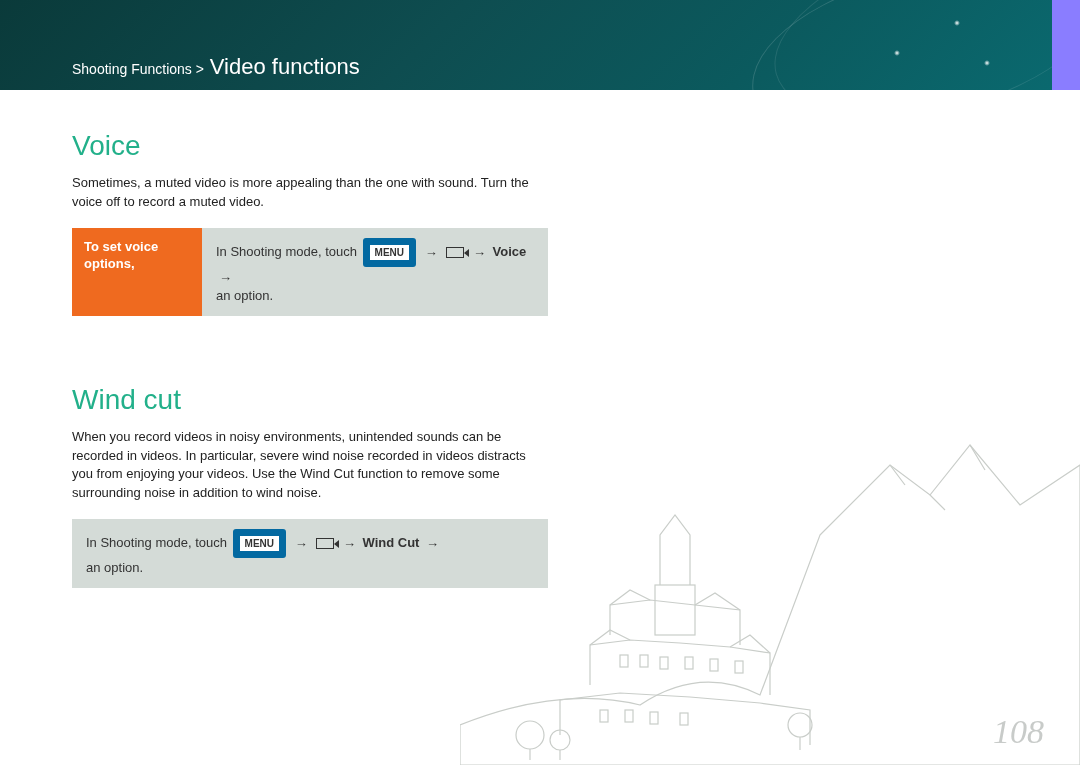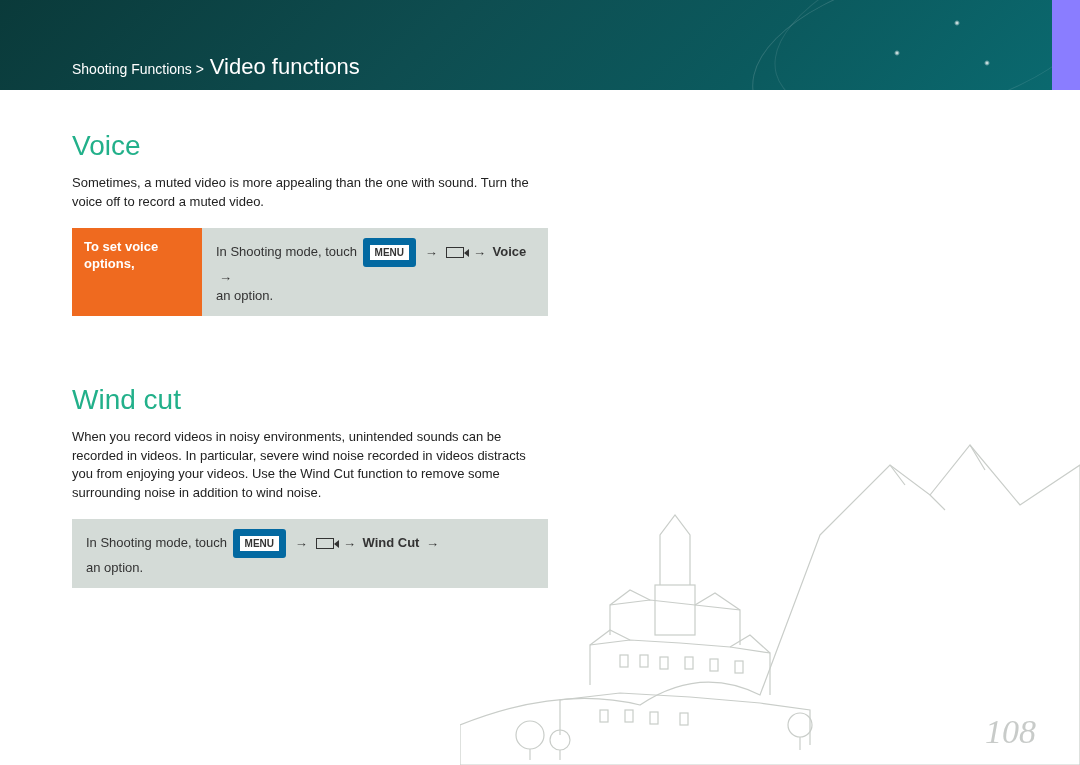--- a/index.html
+++ b/index.html
@@ -122,21 +122,21 @@
     right: -6px;
     top: 1px;
     width: 0; height: 0;
     border-top: 4px solid transparent;
     border-bottom: 4px solid transparent;
     border-right: 5px solid #333;
   }
   .bold-path { font-weight: 700; }
   .page-number {
     position: absolute;
-    right: 44px;
+    right: 36px;
     bottom: 14px;
     font-size: 34px;
     font-style: italic;
     font-family: Georgia, serif;
     color: #c8cbc9;
   }
   .illustration {
     position: absolute;
     right: 0;
     bottom: 0;

